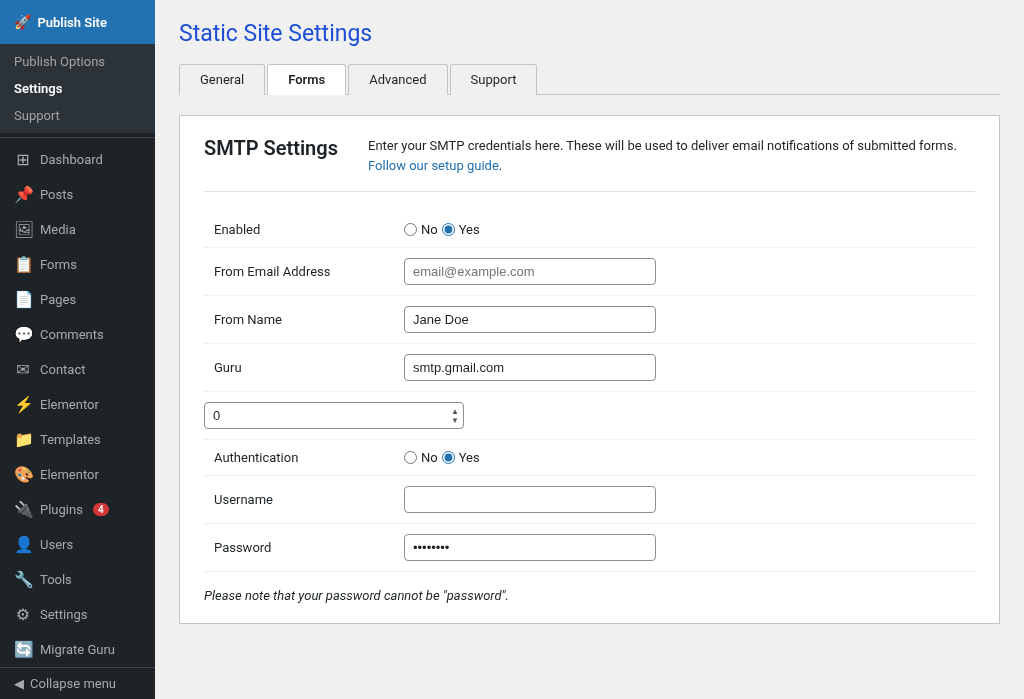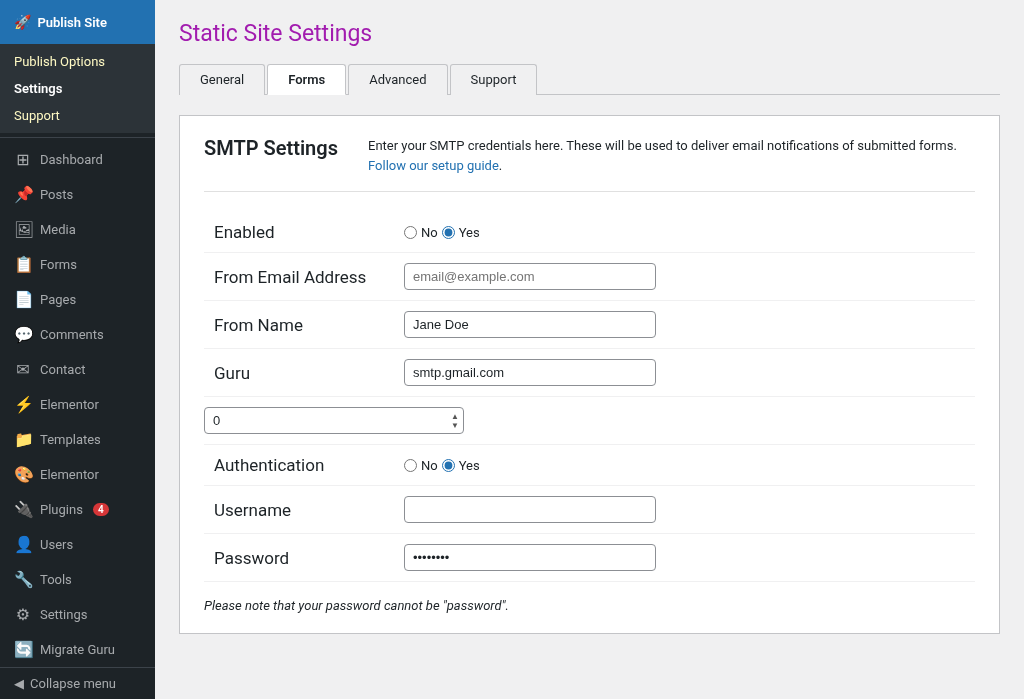--- a/index.html
+++ b/index.html
@@ -31,21 +31,21 @@
       cursor: pointer;
     }
     .sidebar-top-item .icon { font-size: 14px; }
 
     .sidebar-publish-section {
       background: #2c3338;
       padding: 4px 0;
     }
     .sidebar-publish-item {
       padding: 6px 14px;
-      color: #fef9c3;
+      color: #a3a3a3;
       font-size: 13px;
       cursor: pointer;
     }
     .sidebar-publish-item.active {
       color: #fff;
       font-weight: 600;
     }
 
     .sidebar-divider { height: 1px; background: #3c434a; margin: 4px 0; }
 
@@ -87,21 +87,21 @@
     .main {
       flex: 1;
       background: #f0f0f1;
       overflow-y: auto;
       padding: 20px 24px;
     }
 
     .page-title {
       font-size: 23px;
       font-weight: 400;
-      color: #a21caf;
+      color: #1d4ed8;
       margin-bottom: 16px;
     }
 
     
     .tabs {
       display: flex;
       gap: 0;
       margin-bottom: 20px;
       border-bottom: 1px solid #c3c4c7;
     }
@@ -157,21 +157,21 @@
 
     
     .form-row {
       display: flex;
       align-items: center;
       padding: 10px 0;
       border-bottom: 1px solid #f0f0f1;
     }
     .form-row-label {
       min-width: 200px;
-      font-size: 17px;
+      font-size: 13px;
       color: #1d2327;
       padding-left: 10px;
     }
     .form-row-control {
       flex: 1;
       display: flex;
       align-items: center;
       gap: 10px;
     }
 

